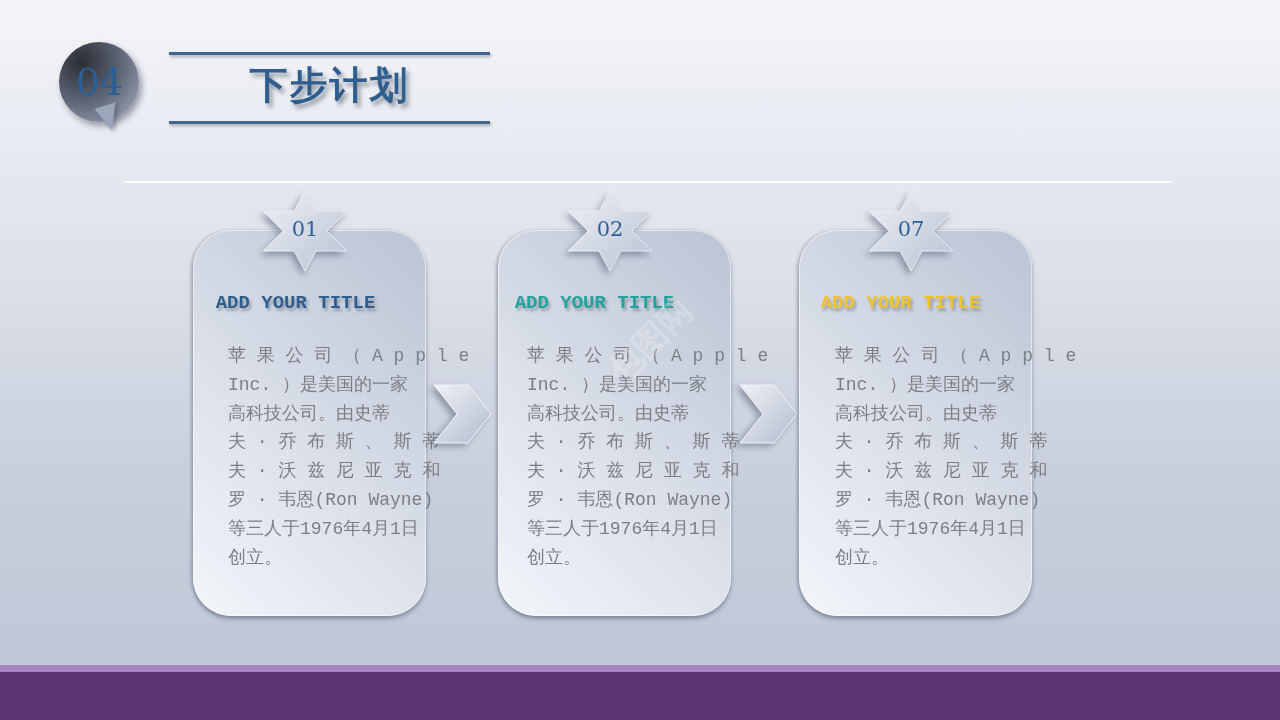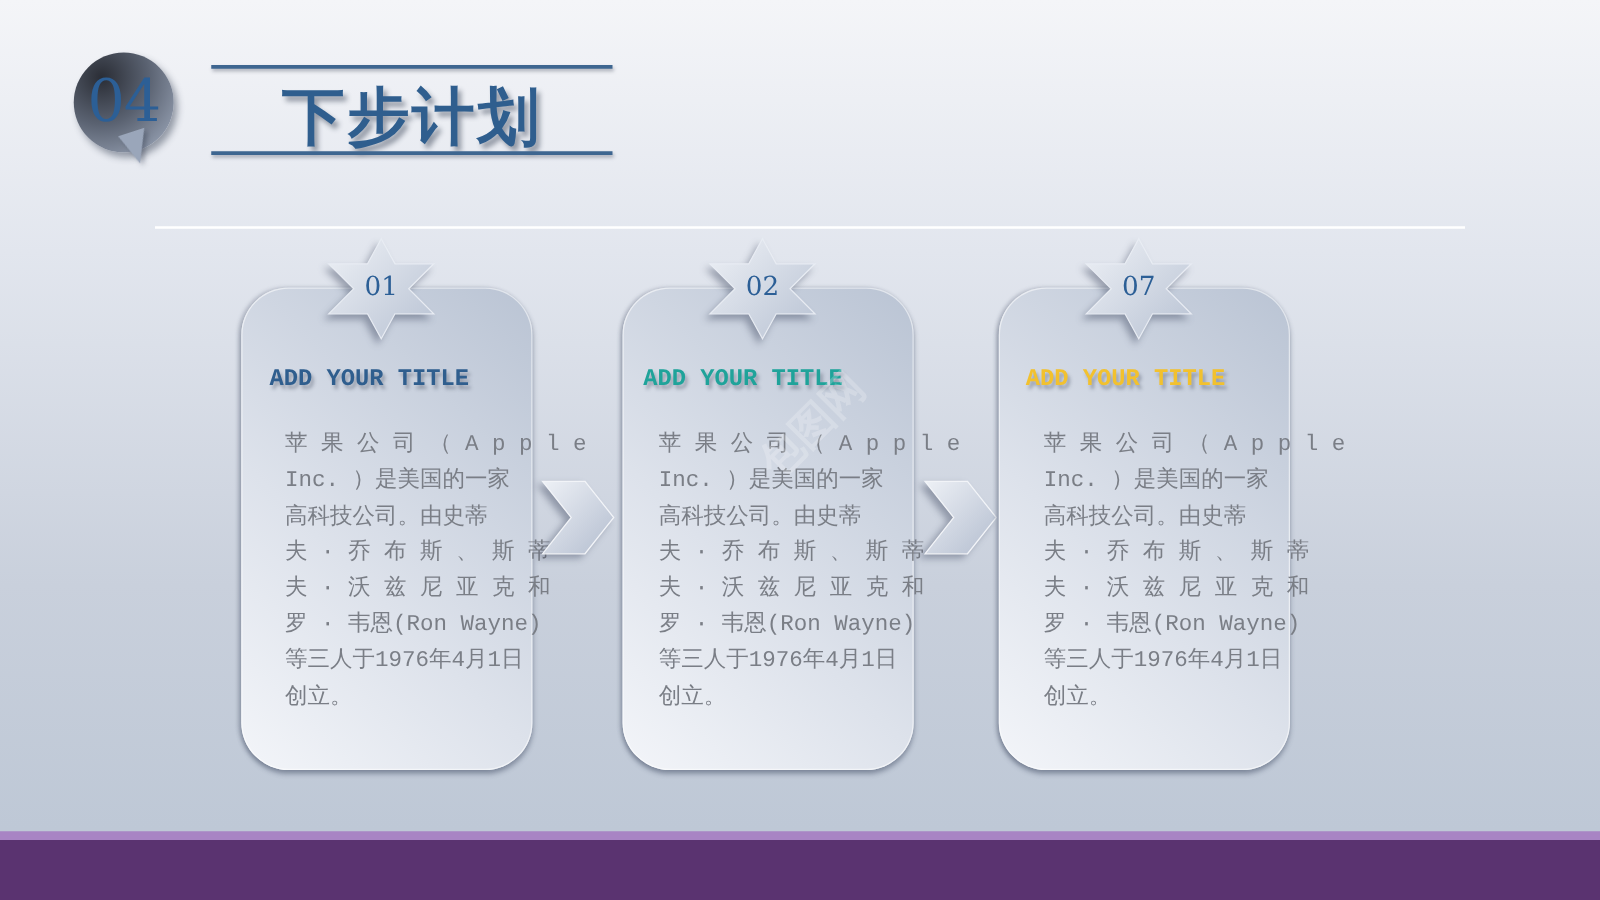--- a/index.html
+++ b/index.html
@@ -18,30 +18,30 @@
     .badge-tail {
       position:absolute; left:98px; top:105px; width:0; height:0;
       border-left:10px solid transparent; border-right:12px solid transparent;
       border-top:26px solid #9aa6ba;
       transform: rotate(-18deg);
       filter: drop-shadow(2px 3px 2px rgba(40,50,70,0.35));
     }
     .badge-num {
       position:absolute; left:59px; top:42px; width:80px; height:80px;
       line-height:80px; text-align:center;
-      font-family:"DejaVu Serif", serif; font-size:47px; color:#2c5f96;
+      font-family:"DejaVu Serif", serif; font-size:38px; color:#2c5f96;
       letter-spacing:-1px;
     }
     .title-line {
       position:absolute; left:169px; width:321px; height:3px; background:#3e6690;
       box-shadow: 1px 2px 3px rgba(40,50,70,0.35);
     }
     .page-title {
       position:absolute; left:169px; top:60px; width:321px; text-align:center;
-      font-family:"DejaVu Serif", serif; font-size:50px; font-weight:bold; color:#2f5e8e;
+      font-family:"DejaVu Serif", serif; font-size:38px; font-weight:bold; color:#2f5e8e;
       text-shadow: 3px 4px 4px rgba(40,50,70,0.45);
       letter-spacing:2px;
     }
     .divider {
       position:absolute; left:124px; top:181px; width:1048px; height:2px; background:#ffffff;
     }
     .card {
       position:absolute; top:230px; width:233px; height:386px;
       border-radius:38px;
       background: linear-gradient(45deg, #f3f5f9 0%, #dde2eb 40%, #bac4d4 100%);

